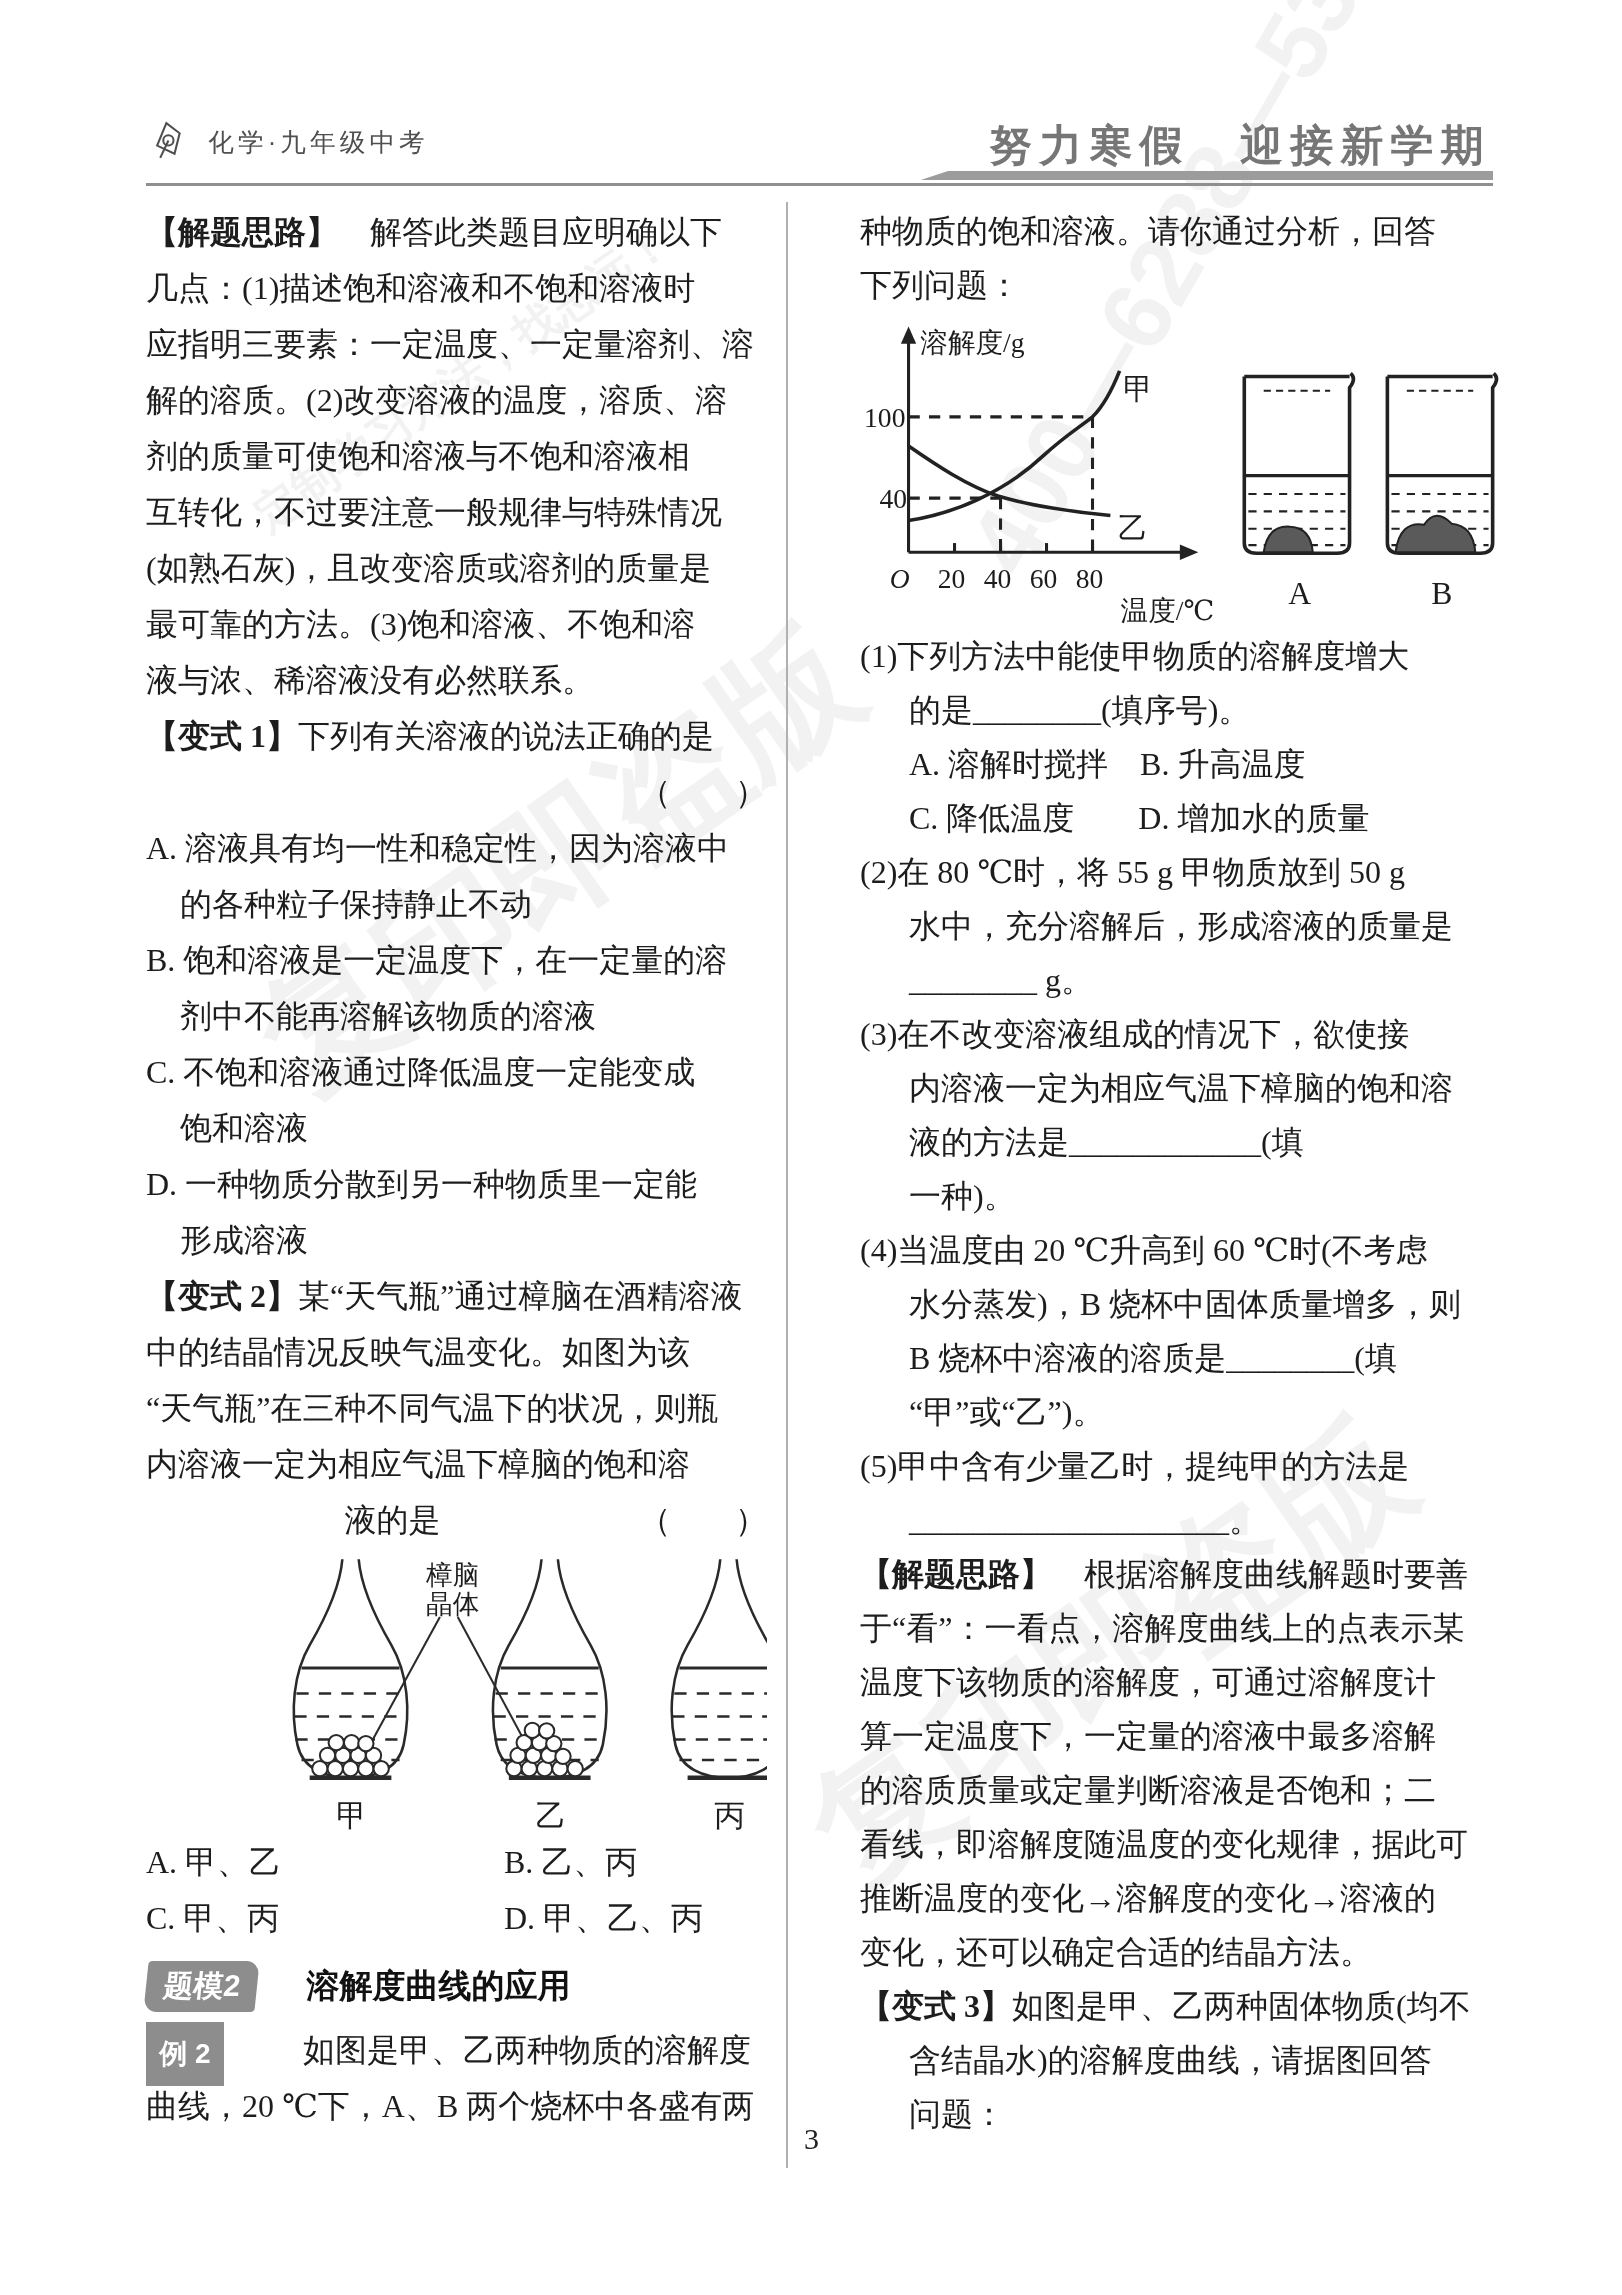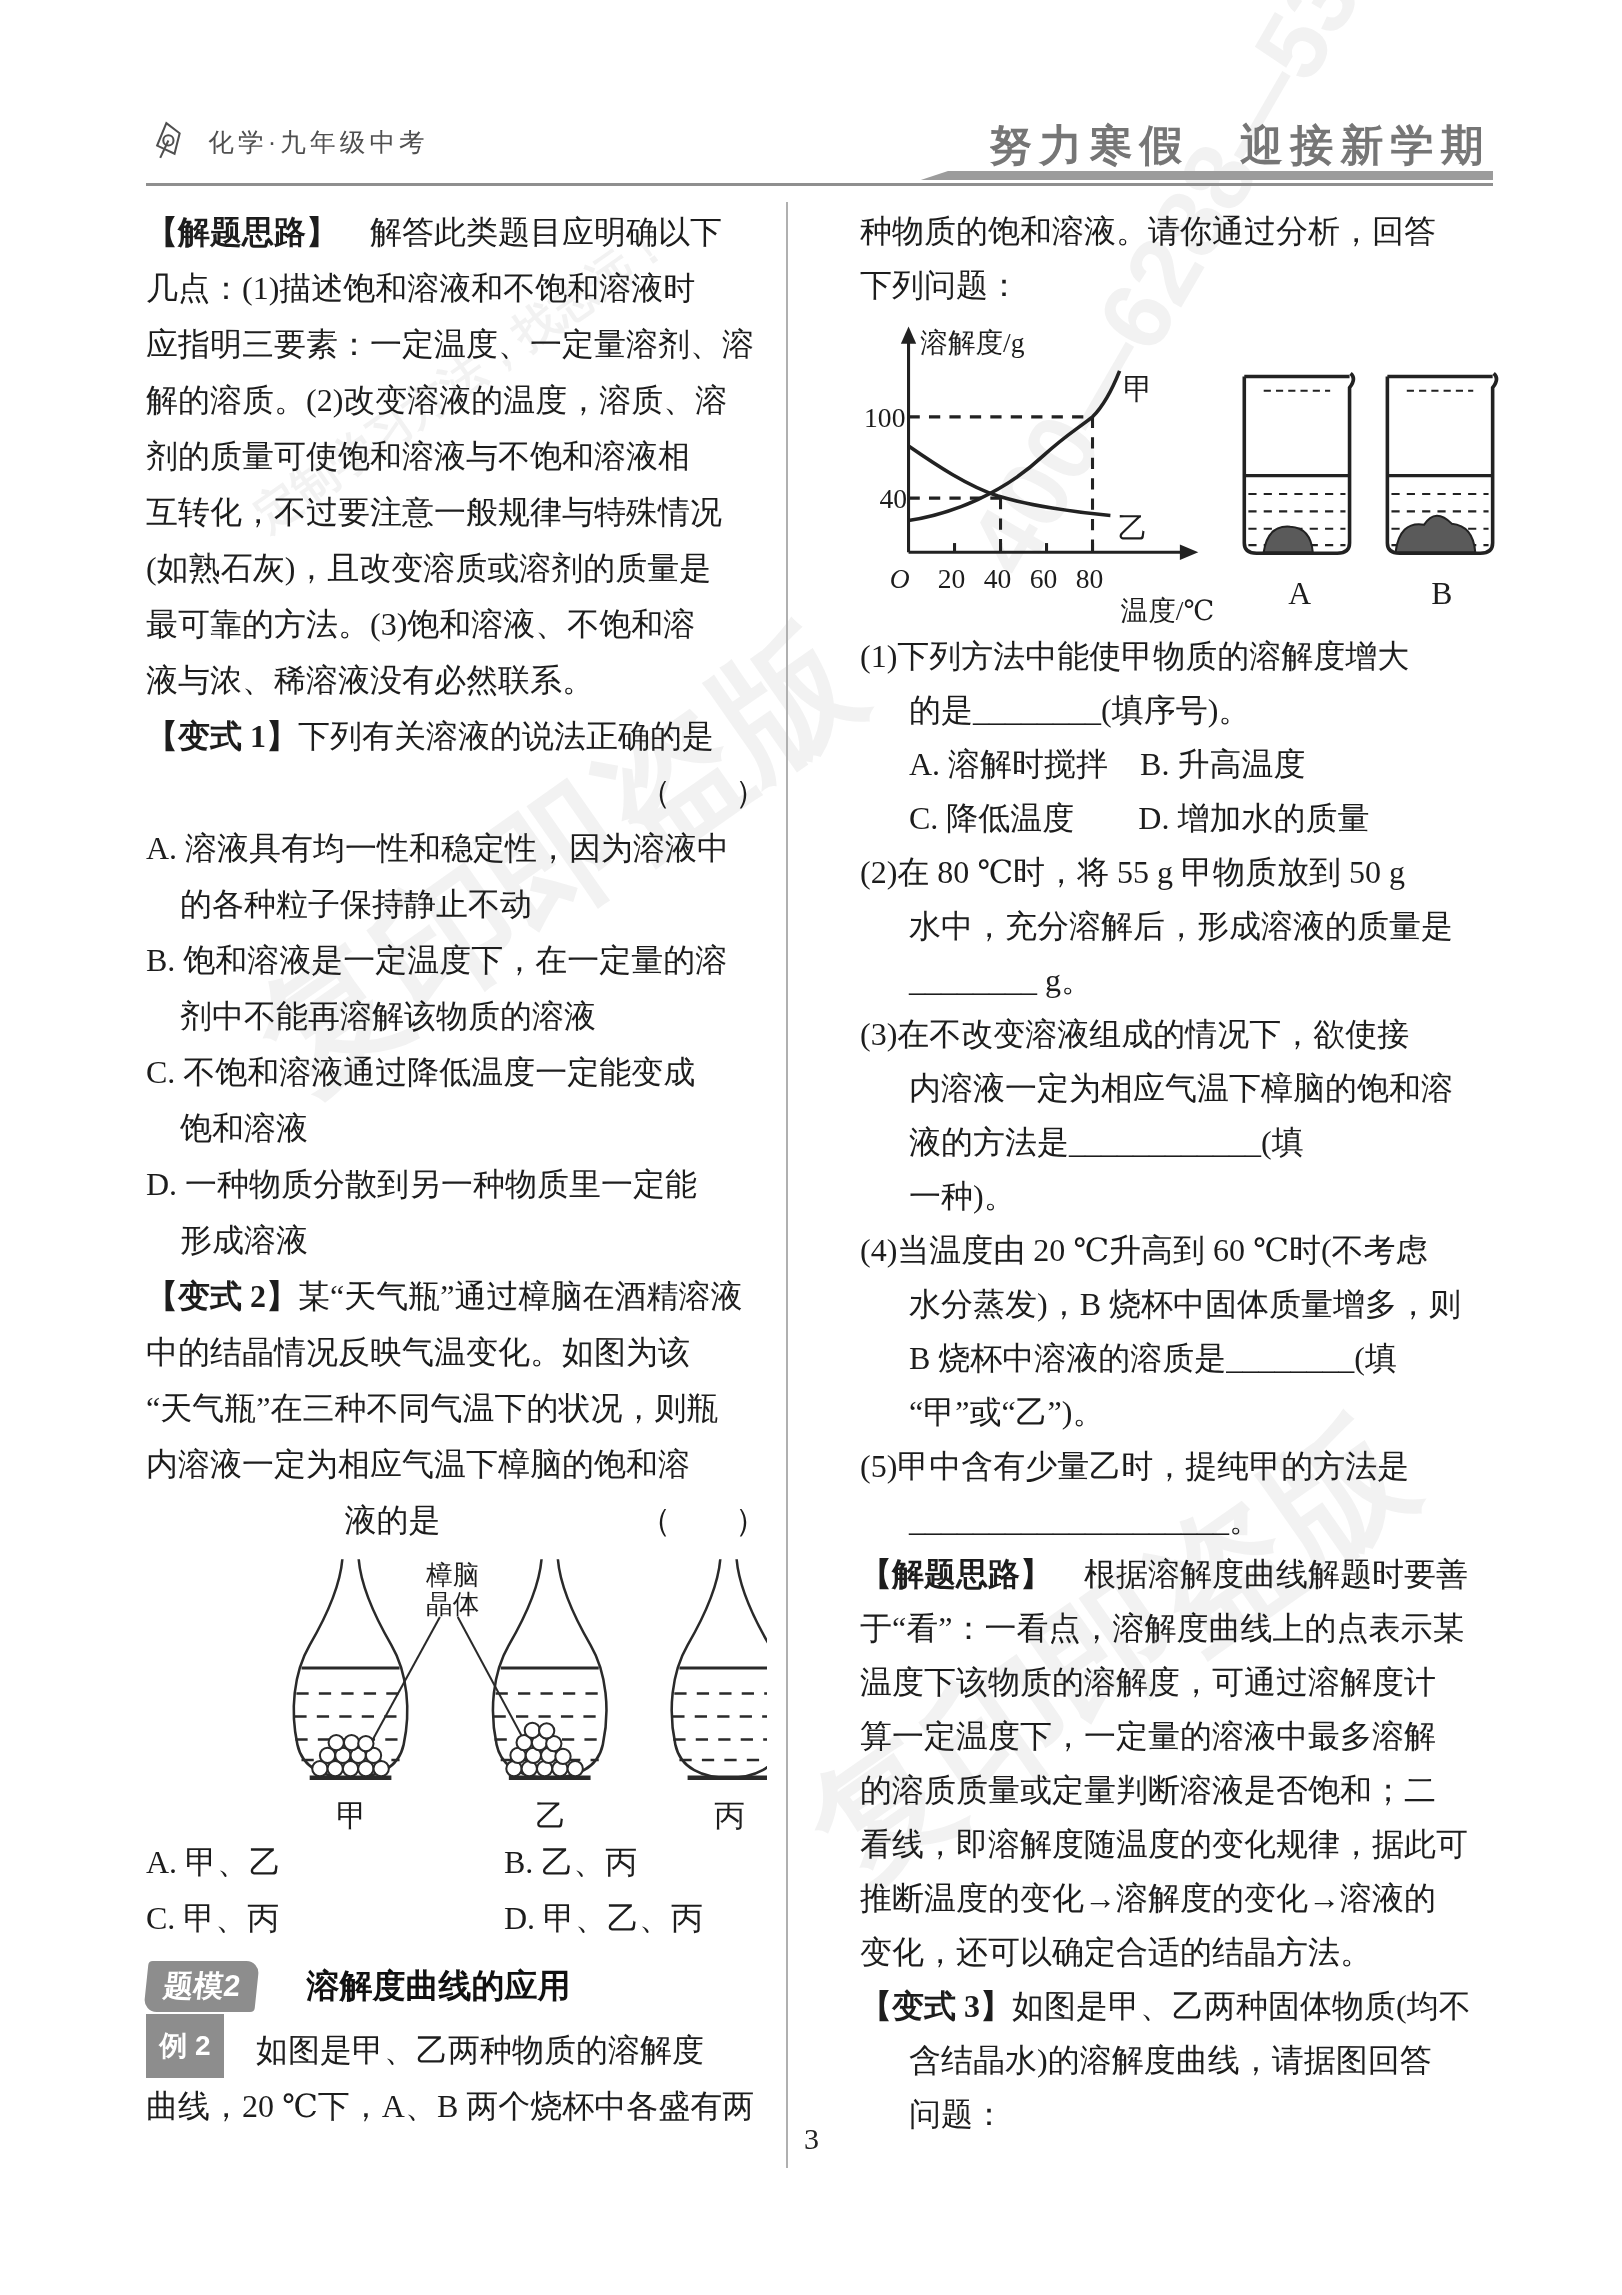--- a/index.html
+++ b/index.html
@@ -27,21 +27,21 @@
   .col-left .ind{padding-left:34px;}
   .col-right .ind{padding-left:49px;}
   .opt{display:flex;}
   .oc1{width:358px;}
   
   .timu-row{height:71px;display:flex;align-items:center;gap:49px;margin-top:5.1px;}
   .timu-badge{display:inline-block;background:#8d8d8d;color:#fff;
               font-family:"Liberation Sans","DejaVu Sans",sans-serif;font-weight:700;font-size:30px;
               padding:5.1px 17.4px;border-radius:4.1px 13.3px 4.1px 13.3px;transform:skewX(-6deg);}
   .timu-title{font-weight:700;font-size:33px;font-family:"Liberation Sans","DejaVu Sans",sans-serif;color:#111;}
-  .li-row{display:flex;align-items:flex-end;}
+  .li-row{display:flex;align-items:flex-start;gap:47px;}
   .li-badge{display:inline-block;background:#8d8d8d;color:#fff;
             font-family:"Liberation Sans","DejaVu Sans",sans-serif;font-weight:700;font-size:28px;
             padding:4.1px 13.3px;}
   
   .fig{display:block;}
   .fig text{font-family:"Liberation Serif","DejaVu Serif",serif;fill:#1d1d1d;}
   
   .pageno{position:absolute;left:0;right:0;top:2122px;text-align:center;font-size:30px;color:#222;}
   
   .wm{position:absolute;color:rgba(70,70,70,0.07);font-weight:700;pointer-events:none;

